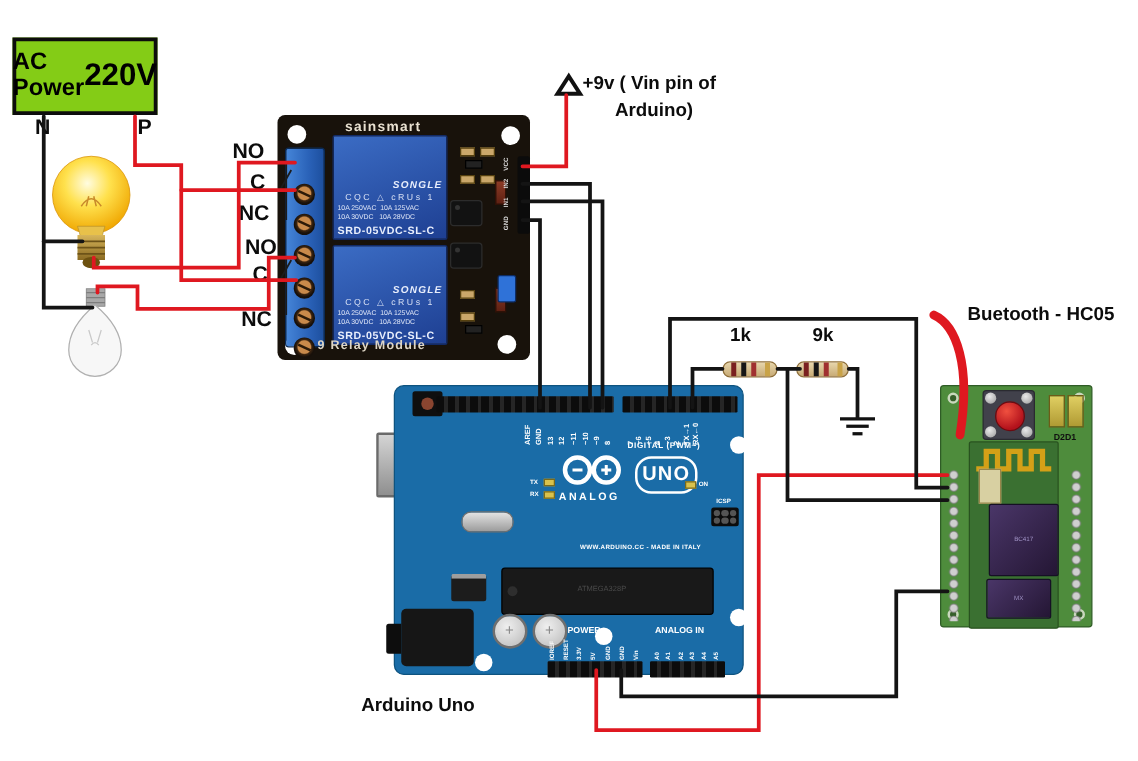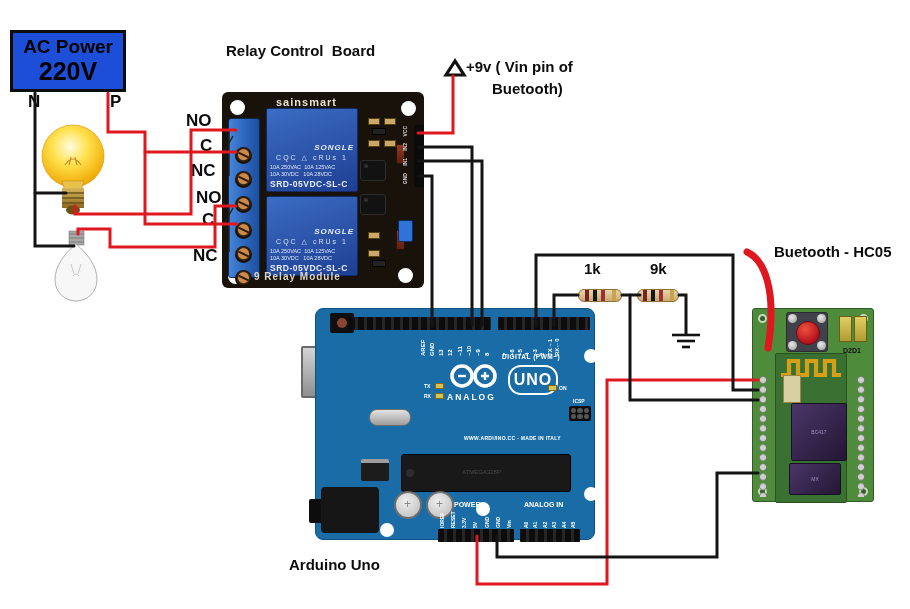--- a/index.html
+++ b/index.html
@@ -3,22 +3,22 @@
 <meta charset="utf-8">
 <style>
   html,body{margin:0;padding:0;background:#fff;}
   #stage{position:relative;width:910px;height:609px;background:#fff;overflow:hidden;
          font-family:"Liberation Sans",sans-serif;}
   .abs{position:absolute;}
   .lbl{position:absolute;font-weight:bold;color:#0c0c0c;white-space:pre;}
   .t15{font-size:15px;} .t17{font-size:17px;}
 
   
-  #acbox{left:10px;top:30px;width:110px;height:56px;border:3px solid #0d0d0d;background:#1d4ed8;
-         display:flex;flex-direction:column;align-items:center;justify-content:center;line-height:1.1;}
+  #acbox{left:10px;top:30px;width:110px;height:56px;border:3px solid #0d0d0d;background:#84cc16;
+         display:flex;flex-direction:row;align-items:center;justify-content:center;line-height:1.1;}
   #acbox .l1{font-size:19px;font-weight:bold;}
   #acbox .l2{font-size:25px;font-weight:bold;}
 
   
   #relayboard{left:222px;top:92px;width:202px;height:196px;background:#18120b;border-radius:6px;}
   .hole{position:absolute;background:#fff;border-radius:50%;}
   #termblock{position:absolute;left:6px;top:26px;width:30px;height:158px;border-radius:3px;
              background:linear-gradient(90deg,#4585d8,#2a62b8 60%,#1d4f9e);border:1px solid #0a2a55;}
   .screw{position:absolute;left:6px;width:17px;height:17px;border-radius:50%;
          background:radial-gradient(circle at 50% 45%,#c98a4b 0 5px,#3a2410 6px,#17100a 8px);}
@@ -131,21 +131,20 @@
 
   <div class="abs" style="left:46px;top:230px;width:60px;height:78px;">
     <svg width="60" height="78" viewBox="0 0 60 78">
       <rect x="23" y="1" width="15" height="14" fill="#a8a8a8" stroke="#7d7d7d" stroke-width="0.6"></rect>
       <path d="M23,4 h15 M23,8 h15 M23,12 h15" stroke="#7d7d7d" stroke-width="1"></path>
       <path d="M30,14 C18,24 9,36 9,50 a21,21 0 0 0 42,0 C51,36 42,24 30,14 Z" fill="#f7f7f7" stroke="#b0b0b0" stroke-width="1"></path>
       <path d="M25,34 l3,10 m7,-10 l-3,10 m-5,2 q3,-4 6,0" fill="none" stroke="#c9c9c9" stroke-width="1"></path>
     </svg>
   </div>
 
-  <div class="lbl t15" style="left:226px;top:42px;">Relay Control  Board</div>
 
   <div class="abs" id="relayboard">
     <div class="mono" style="position:absolute;left:54px;top:4px;color:#e9e1d1;font-size:11px;font-weight:bold;letter-spacing:1px;">sainsmart</div>
     <div class="hole" style="left:8px;top:8px;width:15px;height:15px;"></div>
     <div class="hole" style="left:179px;top:9px;width:15px;height:15px;"></div>
     <div class="hole" style="left:6px;top:177px;width:15px;height:15px;"></div>
     <div class="hole" style="left:176px;top:176px;width:15px;height:15px;"></div>
 
     <div id="termblock">
       <div class="screw" style="top:28px;"></div>
@@ -195,21 +194,21 @@
   </div>
 
   <div class="lbl t17" style="left:186px;top:111px;">NO</div>
   <div class="lbl t17" style="left:200px;top:136px;">C</div>
   <div class="lbl t17" style="left:191px;top:161px;">NC</div>
   <div class="lbl t17" style="left:196px;top:188px;">NO</div>
   <div class="lbl t17" style="left:202px;top:210px;">C</div>
   <div class="lbl t17" style="left:193px;top:246px;">NC</div>
 
   <div class="lbl t15" style="left:466px;top:58px;">+9v ( Vin pin of</div>
-  <div class="lbl t15" style="left:492px;top:80px;">Buetooth)</div>
+  <div class="lbl t15" style="left:492px;top:80px;">Arduino)</div>
 
   <div class="abs" id="usb"></div>
   <div class="abs" id="arduino">
     <div id="reset-btn"></div>
     <div class="hdr" style="left:33px;top:8px;width:142px;"></div>
     <div class="hdr" style="left:182px;top:8px;width:92px;"></div>
     <div class="pinrow" style="left:104px;top:23px;width:70px;height:24px;">
         <span class="vpin">AREF</span>
         <span class="vpin">GND</span>
         <span class="vpin">13</span>

